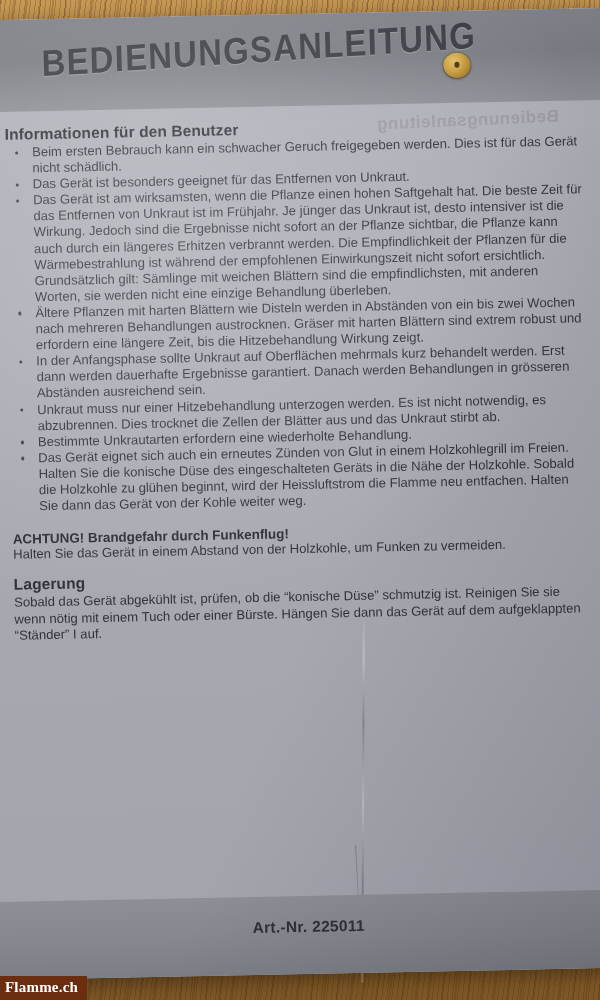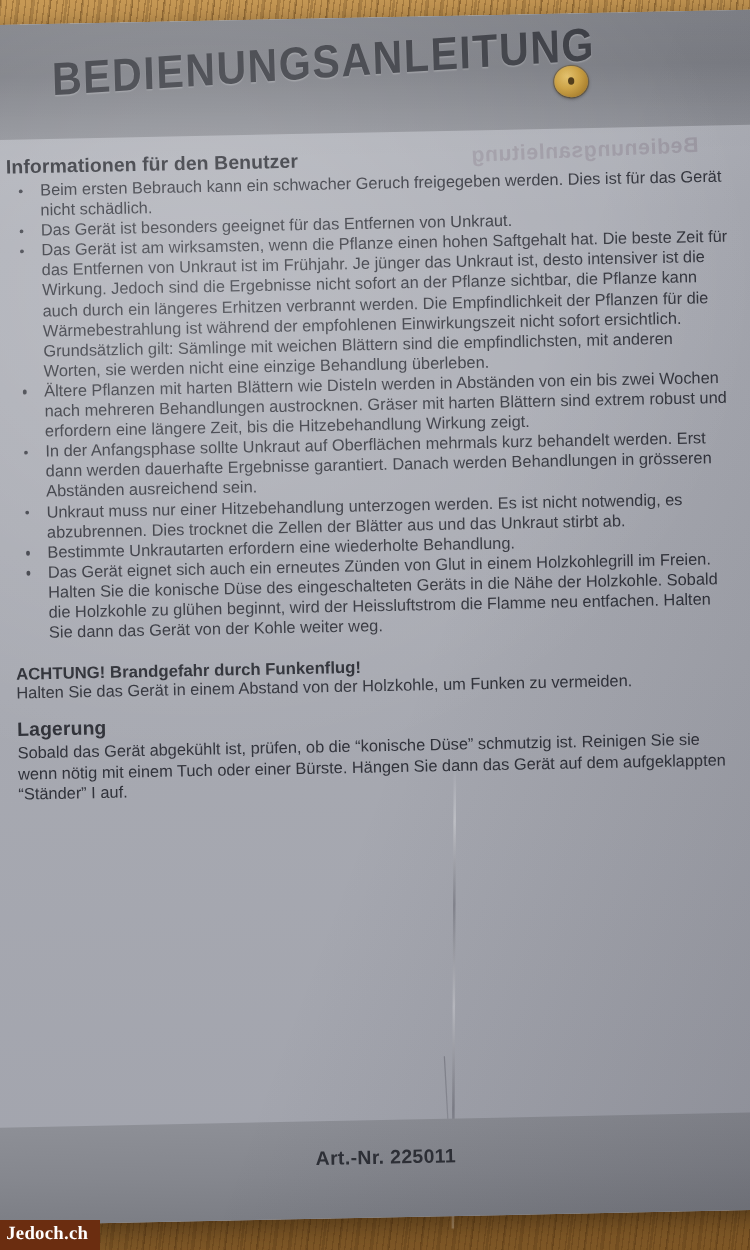--- a/index.html
+++ b/index.html
@@ -195,13 +195,13 @@
 
   <div class="crease"></div>
   <div class="crease2"></div>
 
   <div class="footer-band">
     <div class="art-nr">Art.-Nr. 225011</div>
   </div>
 
 </div>
 
-<div class="watermark">Jedoch.ch</div>
+<div class="watermark">Flamme.ch</div>
 
 </body></html>

